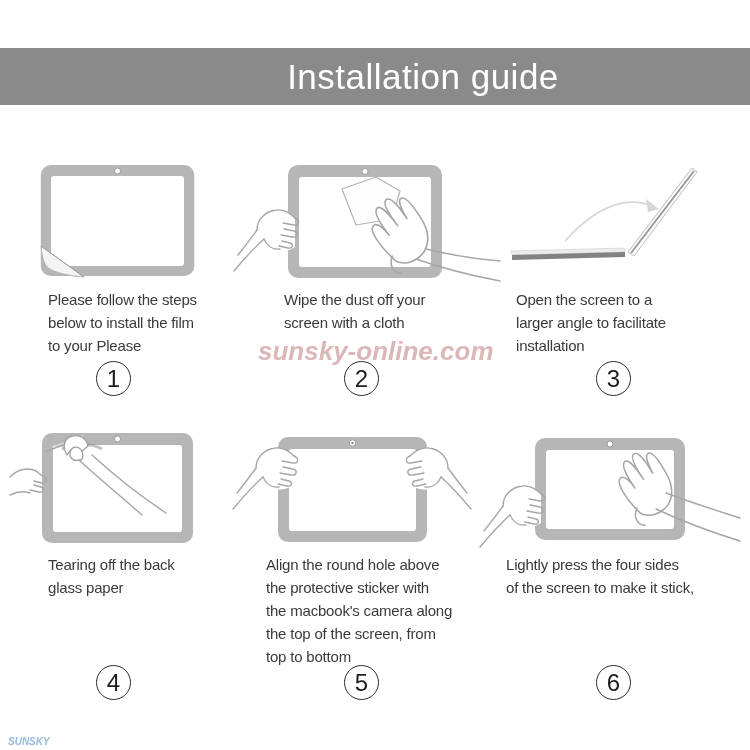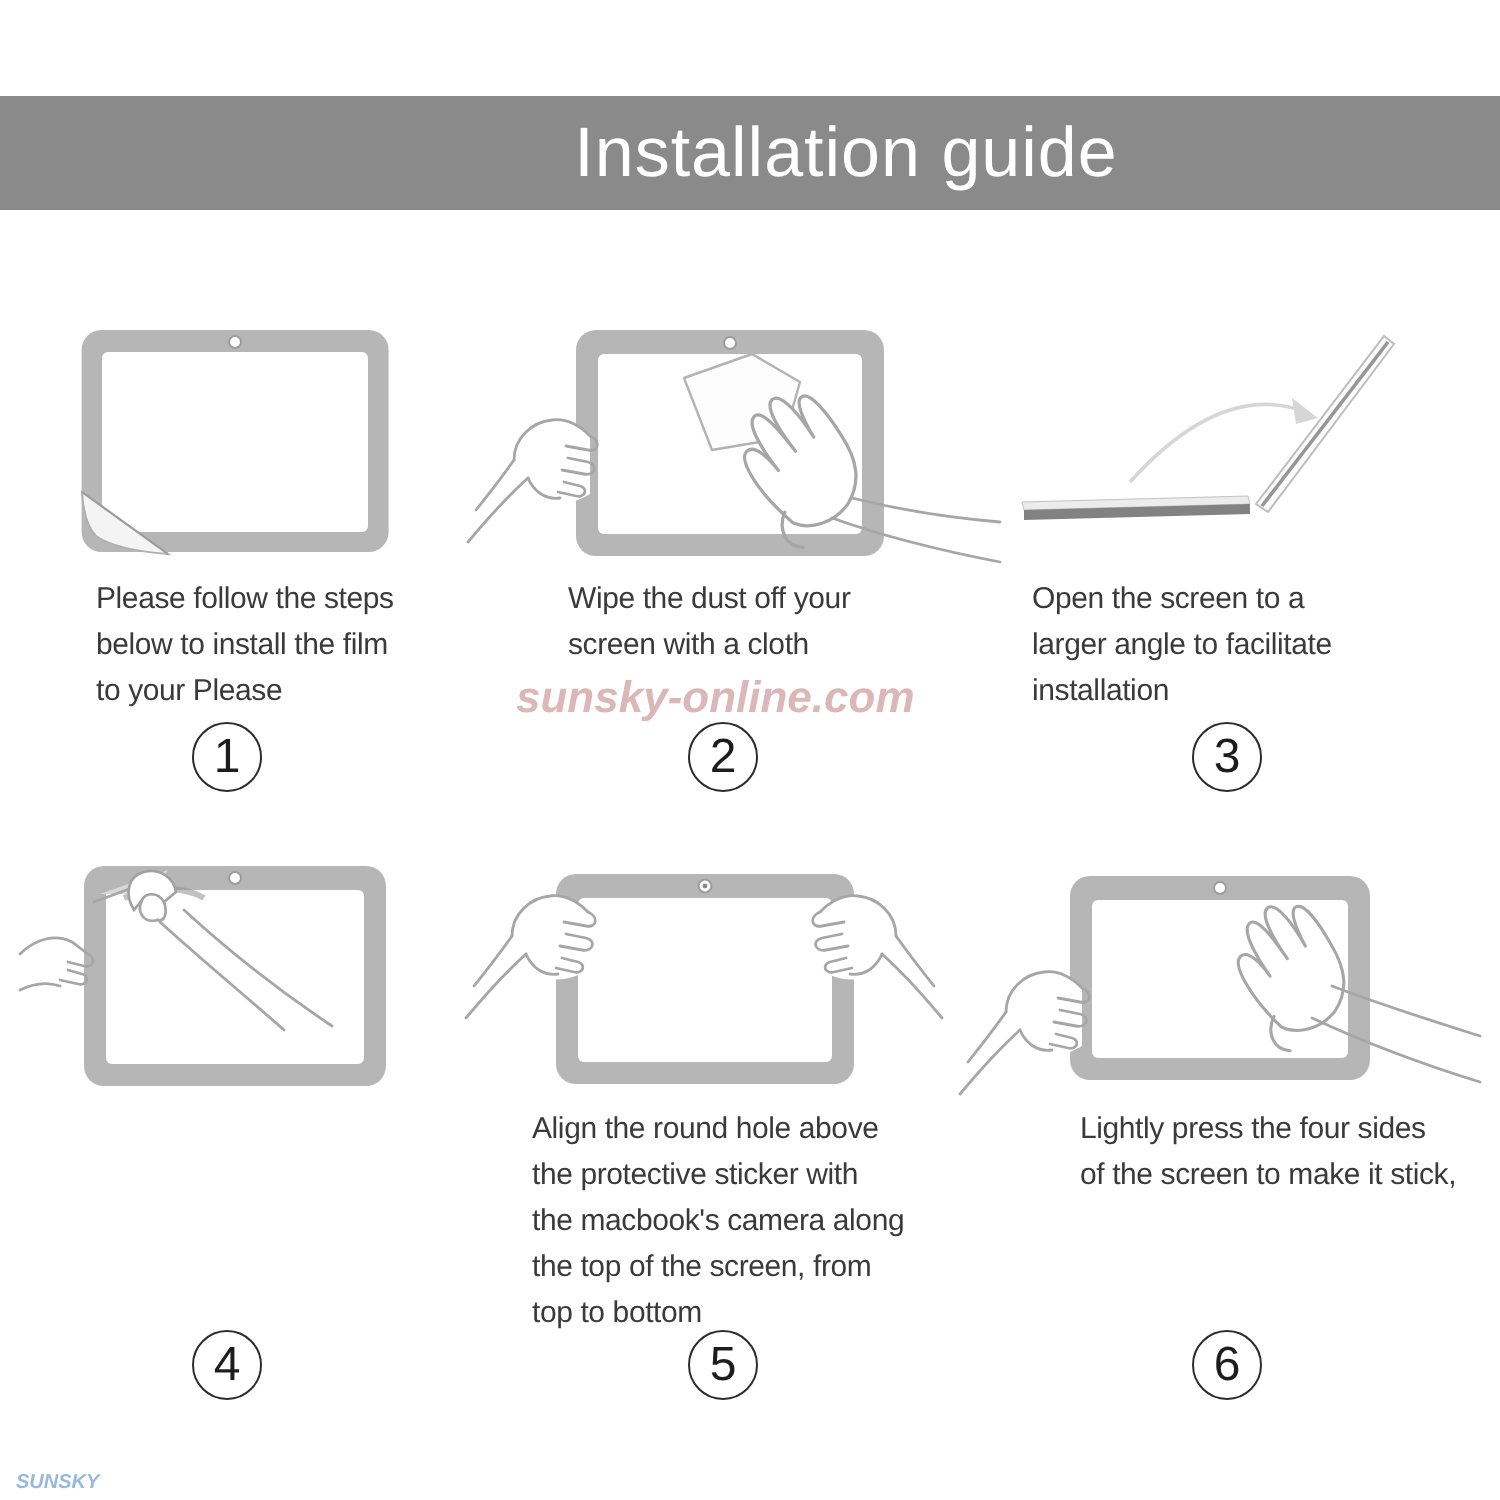--- a/index.html
+++ b/index.html
@@ -6,33 +6,33 @@
   .canvas{position:relative;width:750px;height:750px;background:#fff;overflow:hidden;
           font-family:"Liberation Sans",sans-serif;}
   .header{position:absolute;left:0;top:48px;width:750px;height:57px;
           background:var(--header-bg,#8a8a8a);display:flex;align-items:center;justify-content:center;padding-left:48px;}
   .header span{color:#fff;font-size:35px;letter-spacing:.5px;}
   .caption{position:absolute;font-size:15px;line-height:23px;color:var(--text,#3a3a3a);
            letter-spacing:-.2px;white-space:nowrap;}
   .badge{position:absolute;width:33px;height:33px;border:1.6px solid #2c2c2c;border-radius:50%;
          display:flex;align-items:center;justify-content:center;}
   .badge span{font-size:24px;color:#1d1d1d;}
-  .watermark{position:absolute;left:258px;top:336px;font-size:22px;font-style:italic;font-weight:bold;
+  .watermark{position:absolute;left:258px;top:336px;font-size:26px;font-style:italic;font-weight:bold;
              color:var(--watermark,#dbb7b7);white-space:nowrap;}
   .corner-logo{position:absolute;left:8px;top:736px;font-size:10px;font-weight:bold;font-style:italic;
                color:var(--logo-blue,#7ea7d8);opacity:.8;}
   .illus{position:absolute;overflow:visible;}
   .s1{left:40px;top:163px;width:155px;height:122px;}
   .s2{left:250px;top:145px;width:250px;height:140px;}
   .s3{left:495px;top:150px;width:215px;height:125px;}
   .s4{left:10px;top:415px;width:230px;height:135px;}
   .s5{left:225px;top:415px;width:265px;height:135px;}
   .s6{left:470px;top:415px;width:270px;height:135px;}
   .t1{left:48px;top:288px;} .t2{left:284px;top:288px;} .t3{left:516px;top:288px;}
-  .t4{left:48px;top:553px;} .t5{left:266px;top:553px;} .t6{left:540px;top:553px;}
+  .t4{left:48px;top:553px;} .t5{left:266px;top:553px;} .t6{left:506px;top:553px;}
   .b1{left:96px;top:361px;} .b2{left:344px;top:361px;} .b3{left:596px;top:361px;}
   .b4{left:96px;top:665px;} .b5{left:344px;top:665px;} .b6{left:596px;top:665px;}
   .bezel{fill:var(--bezel,#b6b6b6);}
   .screen{fill:#ffffff;}
   .line{stroke:var(--line-art,#a6a6a6);stroke-width:1.4;fill:none;stroke-linecap:round;}
 </style>
 </head>
 <body>
 
 <div class="canvas">
@@ -138,20 +138,24 @@
   </div>
   <div class="caption t2">
     <div>Wipe the dust off your</div>
     <div>screen with a cloth</div>
   </div>
   <div class="caption t3">
     <div>Open the screen to a</div>
     <div>larger angle to facilitate</div>
     <div>installation</div>
   </div>
+  <div class="caption t4">
+    <div>Tearing off the back</div>
+    <div>glass paper</div>
+  </div>
   <div class="caption t5">
     <div>Align the round hole above</div>
     <div>the protective sticker with</div>
     <div>the macbook's camera along</div>
     <div>the top of the screen, from</div>
     <div>top to bottom</div>
   </div>
   <div class="caption t6">
     <div>Lightly press the four sides</div>
     <div>of the screen to make it stick,</div>

